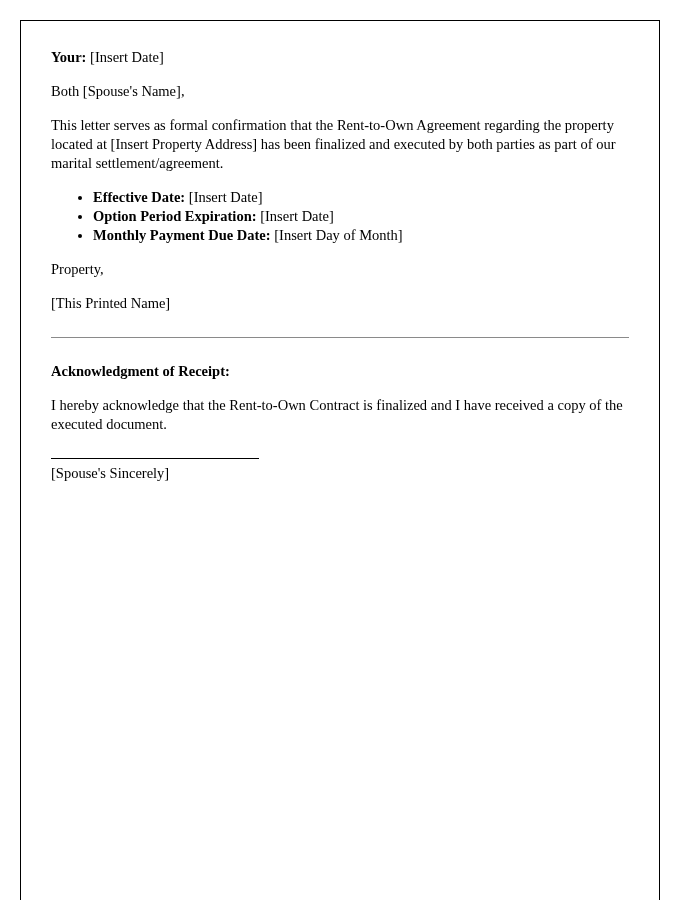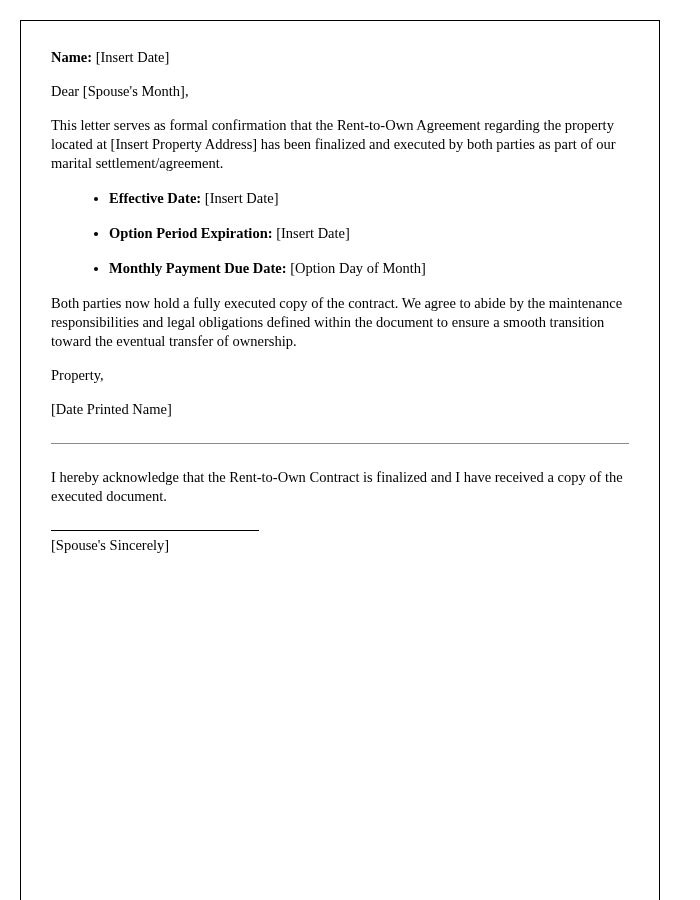--- a/index.html
+++ b/index.html
@@ -28,65 +28,65 @@
     line-height: 19px;
     margin: 0 0 15px 0;
   }
   .tight br { line-height: 19px; }
   strong, .bold { font-weight: bold; }
   ul.milestones {
     margin: 0 0 15px 0;
     padding: 0 0 0 42px;
   }
   ul.milestones li {
-    margin: 16px;
+    margin: 0;
     line-height: 19px;
   }
   hr.section-divider {
     border: none;
     border-top: 1px solid #8a8a8a;
     margin: 24px 0 24px 0;
   }
   .sig-line {
     width: 208px;
     height: 1px;
     background: #000000;
     margin: 24px 0 5px 0;
   }
 </style>
 </head>
 <body>
 
 <div class="page">
 
-  <p><strong>Name:</strong> <span>[Insert Date]</span></p>
+  <p><strong>Your:</strong> <span>[Insert Date]</span></p>
 
 
 
-  <p>Dear [Spouse's Month],</p>
+  <p>Both [Spouse's Name],</p>
 
   <p>This letter serves as formal confirmation that the Rent-to-Own Agreement regarding the property located at [Insert Property Address] has been finalized and executed by both parties as part of our marital settlement/agreement.</p>
 
 
 
   <ul class="milestones">
     <li><strong>Effective Date:</strong> <span>[Insert Date]</span></li>
     <li><strong>Option Period Expiration:</strong> <span>[Insert Date]</span></li>
-    <li><strong>Monthly Payment Due Date:</strong> <span>[Option Day of Month]</span></li>
+    <li><strong>Monthly Payment Due Date:</strong> <span>[Insert Day of Month]</span></li>
   </ul>
 
-  <p>Both parties now hold a fully executed copy of the contract. We agree to abide by the maintenance responsibilities and legal obligations defined within the document to ensure a smooth transition toward the eventual transfer of ownership.</p>
 
 
   <p>Property,</p>
 
 
-  <p>[Date Printed Name]</p>
+  <p>[This Printed Name]</p>
 
   <hr class="section-divider">
 
+  <p class="bold">Acknowledgment of Receipt:</p>
 
   <p>I hereby acknowledge that the Rent-to-Own Contract is finalized and I have received a copy of the executed document.</p>
 
   <div class="sig-line"></div>
   <p>[Spouse's Sincerely]</p>
 
 </div>
 
 </body></html>

